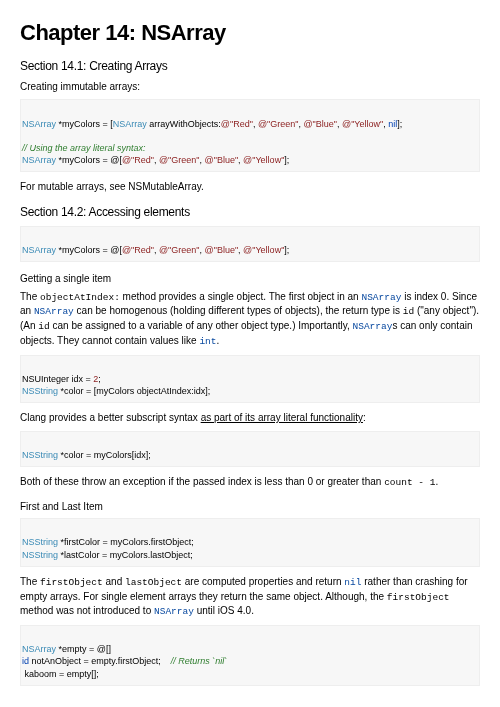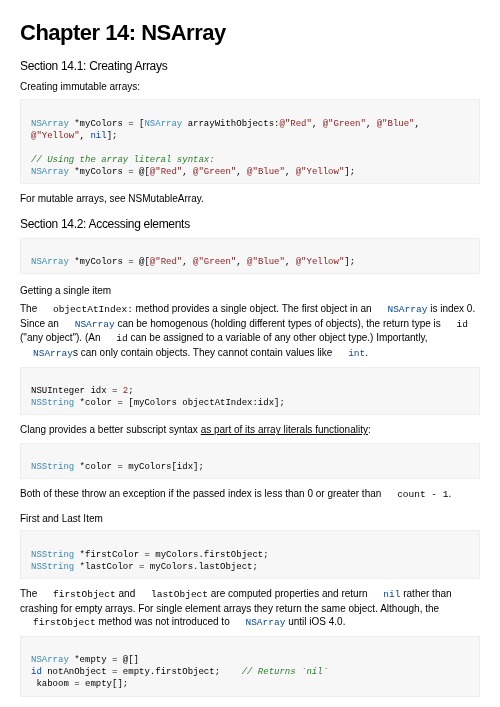--- a/index.html
+++ b/index.html
@@ -13,28 +13,28 @@
     line-height: 1.35;
     background: #fff;
   }
   h1 { font-size: 22px; font-weight: 700; margin: 0 0 8px 0; letter-spacing: -0.5px; }
   h2 { font-size: 12px; font-weight: 400; margin: 10px 0 6px 0; letter-spacing: -0.3px; }
   h3 { font-size: 10px; font-weight: 400; margin: 10px 0 4px 0; }
   p  { margin: 4px 0 6px 0; }
   .code {
     background: #f7f7f7;
     border: 1px solid #eee;
-    padding: 5px 10px;
+    padding: 5px 1px;
     margin: 5px 0 8px 0;
-    font-family: Liberation Mono, monospace;
+    font-family: Liberation Sans, sans-serif;
     font-size: 9px;
     white-space: pre-wrap;
     line-height: 1.35;
   }
-  .mono { font-family: "Courier New", monospace; font-size: 9.5px; margin-left: 13px; }
+  .mono { font-family: "Courier New", monospace; font-size: 9.5px; }
   .kw  { color: #0040b0; }   
   .ty  { color: #3a8ab5; }   
   .str { color: #8a1c1c; }   
   .cm  { color: #2e7d2e; font-style: italic; }
   .num { color: #8a1c1c; }
   a.link { color: #0a4aa0; text-decoration: none; }
   .u { text-decoration: underline; }
 </style>
 </head>
 <body>
@@ -58,21 +58,21 @@
 
 <h3>Getting a single item</h3>
 <p>
 <span>The </span><span class="mono">objectAtIndex:</span><span> method provides a single object. The first object in an </span><a class="link mono">NSArray</a><span> is index 0. Since an </span><a class="link mono">NSArray</a><span> can be homogenous (holding different types of objects), the return type is </span><span class="mono">id</span><span> ("any object"). (An </span><span class="mono">id</span><span> can be assigned to a variable of any other object type.) Importantly, </span><a class="link mono">NSArray</a><span>s can only contain objects. They cannot contain values like </span><a class="link mono">int</a><span>.</span>
 </p>
 <div class="code">
 NSUInteger idx = <span class="num">2</span>;
 <span class="ty">NSString</span> *color = [myColors objectAtIndex:idx];
 </div>
 <p>
-<span>Clang provides a better subscript syntax </span><span class="u">as part of its array literals functionality</span><span>:</span>
+<span>Clang provides a better subscript syntax </span><span class="u">as part of its array literal functionality</span><span>:</span>
 </p>
 <div class="code">
 <span class="ty">NSString</span> *color = myColors[idx];
 </div>
 <p>
 <span>Both of these throw an exception if the passed index is less than 0 or greater than </span><span class="mono">count - 1</span><span>.</span>
 </p>
 
 <h3>First and Last Item</h3>
 <div class="code">

